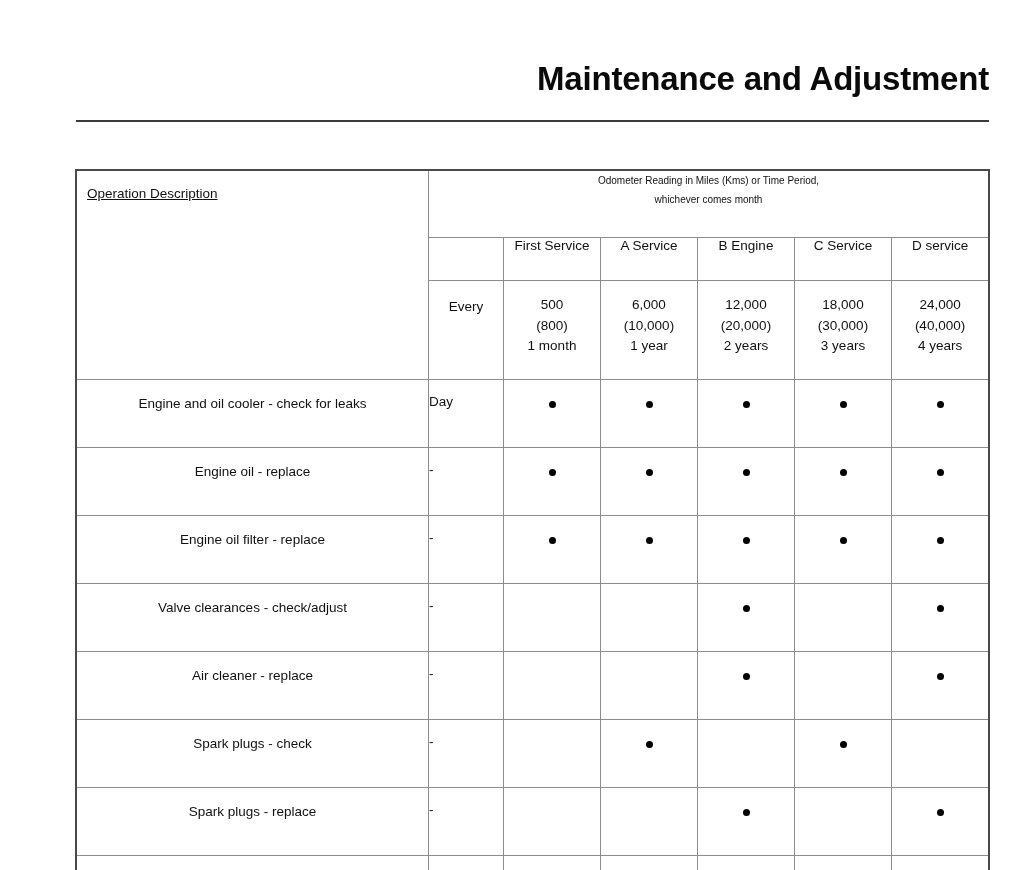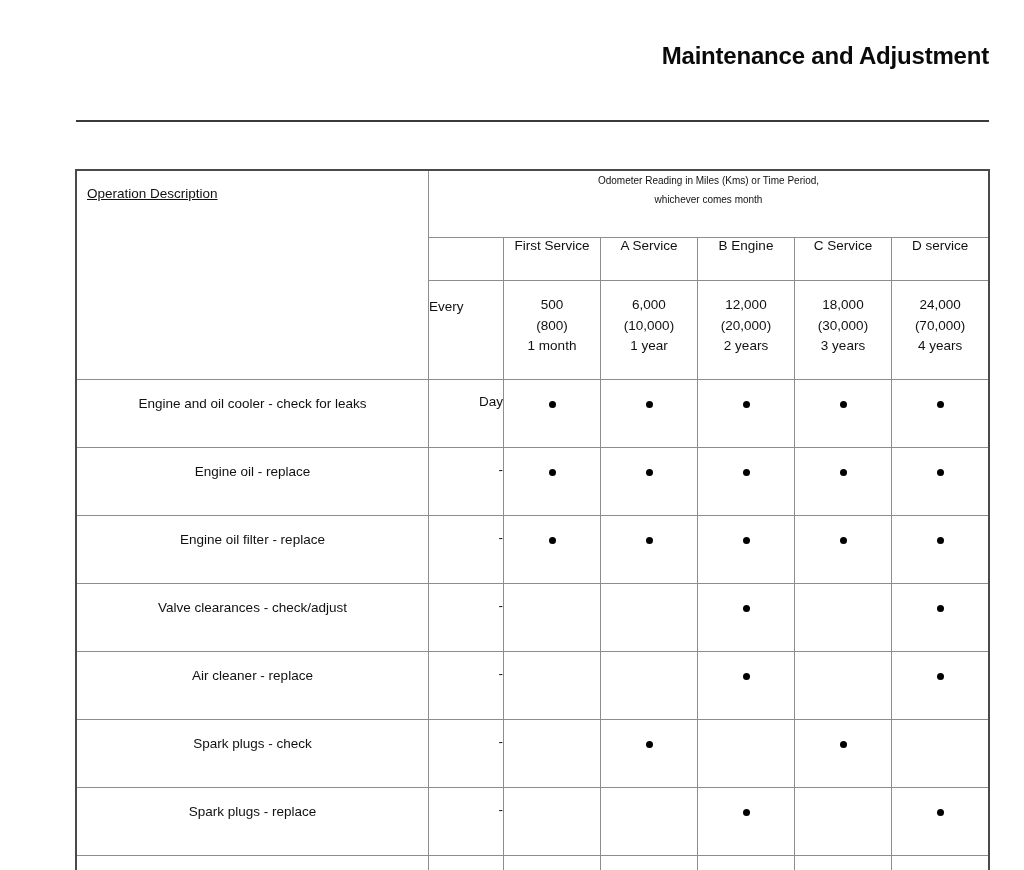--- a/index.html
+++ b/index.html
@@ -20,24 +20,24 @@
     position: relative;
     width: 1024px;
     height: 870px;
     background: #ffffff;
   }
 
   
   .page-title {
     position: absolute;
     left: 76px;
-    top: 34px;
+    top: 57px;
     width: 913px;
     text-align: right;
-    font-size: 24px;
+    font-size: 33px;
     font-weight: bold;
     letter-spacing: -0.2px;
     line-height: 44px;
     color: #0a0a0a;
     white-space: nowrap;
   }
   .title-rule {
     position: absolute;
     left: 76px;
     top: 120px;
@@ -96,20 +96,21 @@
     height: 42px;
     text-align: center;
     vertical-align: middle;
     font-size: 13.5px;
   }
   .h-blank {
     height: 42px;
   }
   .h-every {
     height: 80px;
+    text-align: center;
     vertical-align: top;
     padding-top: 18px !important;
     font-size: 13.5px;
   }
   .h-mile {
     height: 80px;
     text-align: center;
     vertical-align: top;
     padding-top: 14px !important;
     font-size: 13.5px;
@@ -118,21 +119,21 @@
 
   
   .cell-desc {
     padding: 14px 10px 0 10px !important;
     font-size: 13.5px;
     line-height: 19px;
     text-align: center;
     vertical-align: top;
   }
   .cell-every {
-    text-align: right;
+    text-align: left;
     vertical-align: top;
     padding-top: 14px !important;
     font-size: 13.5px;
   }
   .cell-mark {
     text-align: center;
     vertical-align: top;
     padding-top: 14px !important;
   }
   .row-std td { height: 53px; }
@@ -204,21 +205,21 @@
           <span>(20,000)</span><br>
           <span>2 years</span>
         </td>
         <td class="h-mile">
           <span>18,000</span><br>
           <span>(30,000)</span><br>
           <span>3 years</span>
         </td>
         <td class="h-mile">
           <span>24,000</span><br>
-          <span>(70,000)</span><br>
+          <span>(40,000)</span><br>
           <span>4 years</span>
         </td>
       </tr>
 
     <tr class="row-std">
           <td class="cell-desc">Engine and oil cooler - check for leaks</td>
           <td class="cell-every"><span class="dash">Day</span></td>
           <td class="cell-mark"><span class="dot"></span></td>
           <td class="cell-mark"><span class="dot"></span></td>
           <td class="cell-mark"><span class="dot"></span></td>

